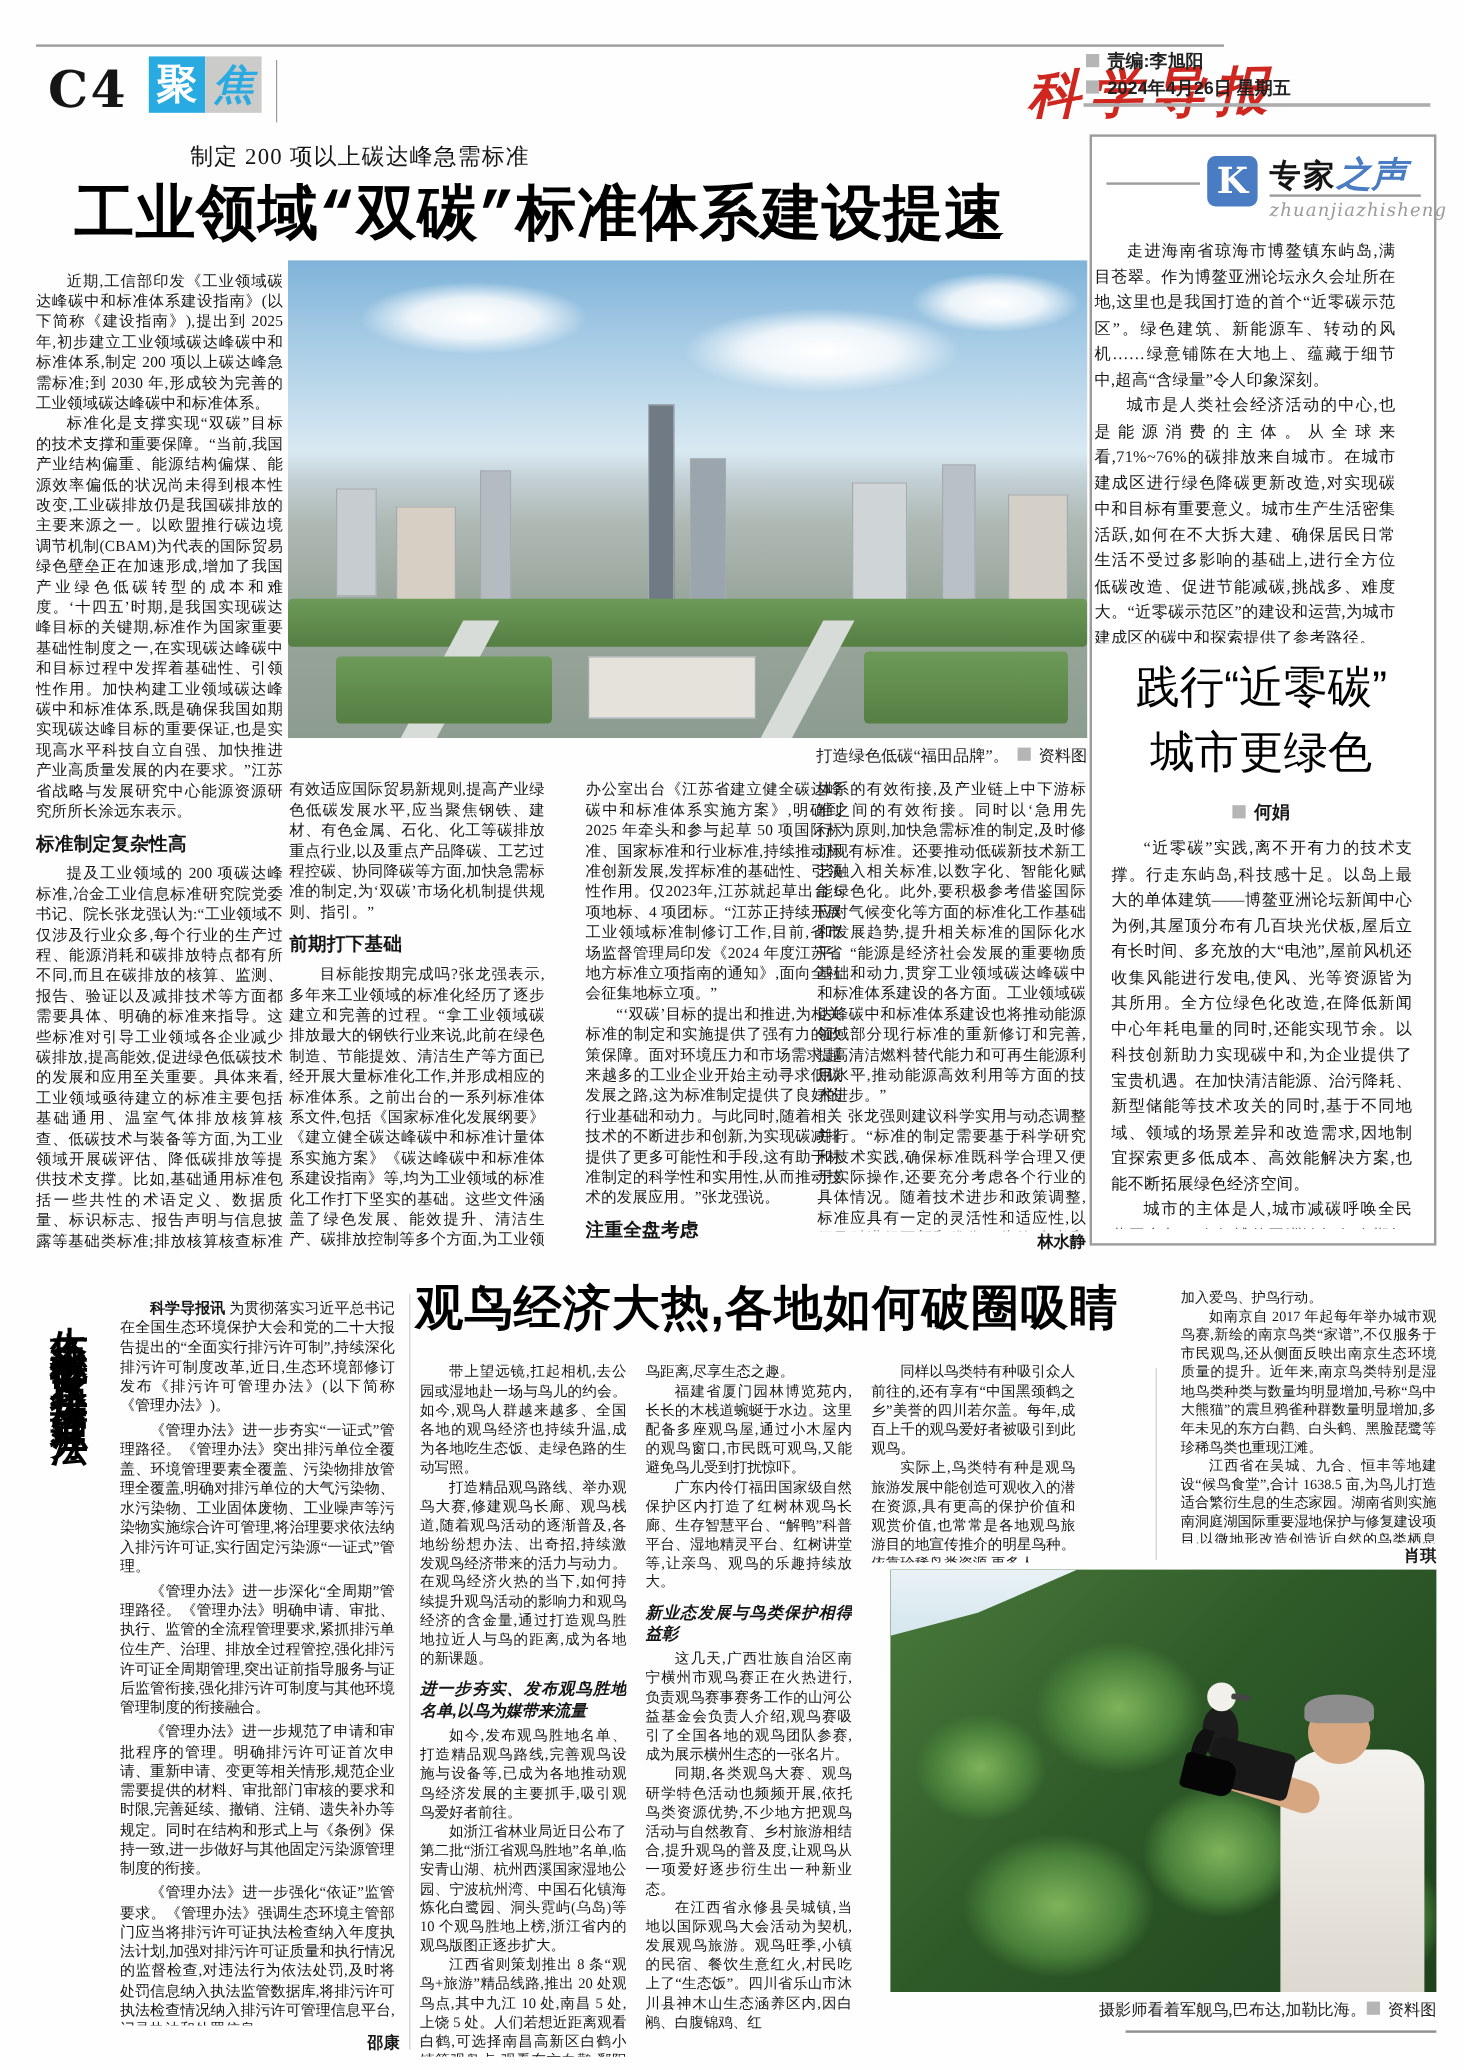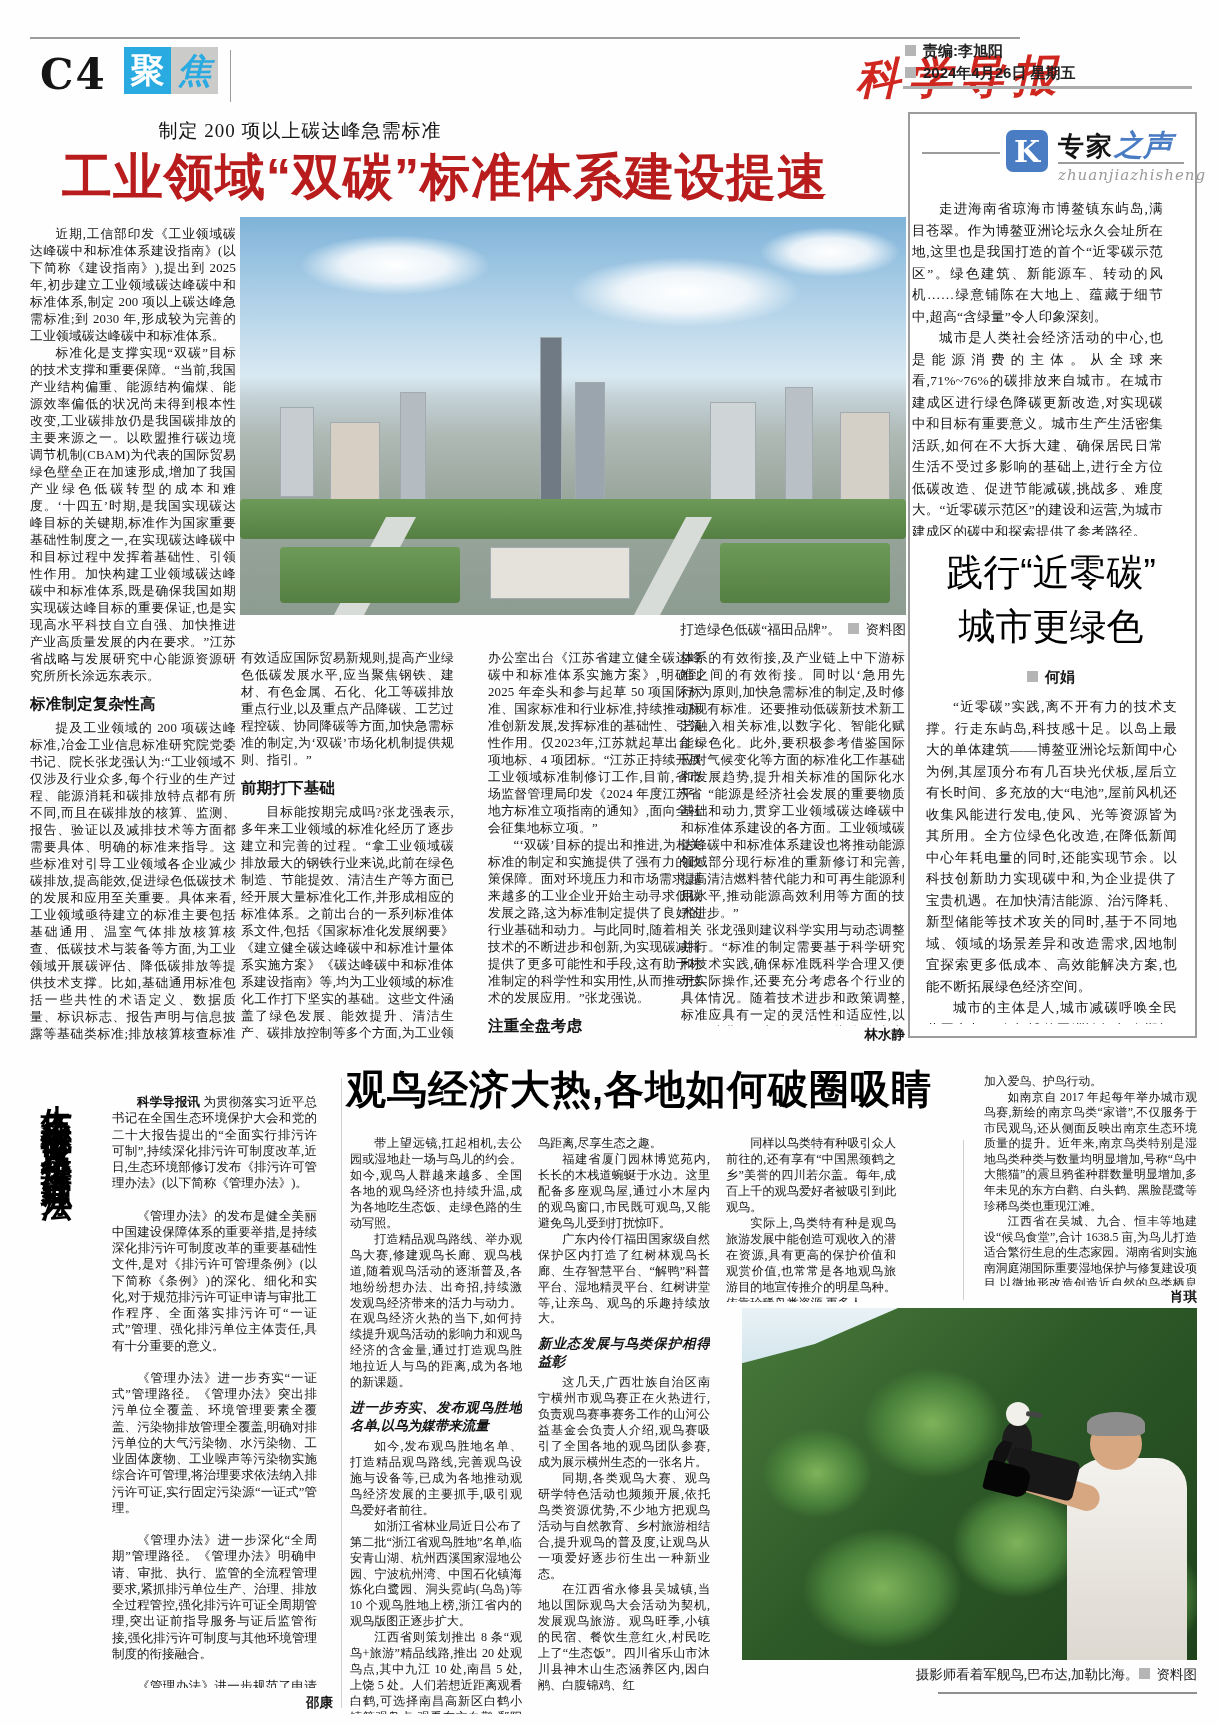--- a/index.html
+++ b/index.html
@@ -10,22 +10,22 @@
   
   .edition{font-family:"DejaVu Serif",serif;font-weight:bold;font-size:42px;letter-spacing:2px;}
   .logo-sq{width:47px;height:47px;display:flex;align-items:center;justify-content:center;
            font-weight:bold;font-size:34px;font-family:"Liberation Sans",sans-serif;}
   .masthead{font-style:italic;font-weight:bold;font-size:44px;color:#cf271f;letter-spacing:8px;
             font-family:"DejaVu Serif",serif;transform:rotate(-1deg);}
   .hmeta{font-size:15px;font-weight:bold;color:#222;font-family:"Liberation Sans",sans-serif;}
   .sq{display:inline-block;width:11px;height:11px;background:#b5b5b5;margin-right:7px;}
   
   .kicker{font-size:19px;letter-spacing:1px;text-align:center;}
-  .headline1{font-family:Liberation Sans, sans-serif;font-weight:900;font-size:50px;
-             letter-spacing:1px;white-space:nowrap;color:#b91c1c;}
+  .headline1{font-family:Liberation Mono, monospace;font-weight:900;font-size:50px;
+             letter-spacing:1px;white-space:nowrap;color:#000000;}
   .col{overflow:hidden;font-size:12.8px;line-height:1.33;letter-spacing:.2px;text-align:justify;}
   .col p{margin:0;text-indent:2em;text-align:justify;}
   .col p.cont{text-indent:0;}
   .col h4{margin:9px 0 5px;font-size:15.5px;font-family:"Liberation Sans",sans-serif;
           font-weight:bold;text-indent:0;}
   .byline{font-weight:bold;font-size:13.5px;text-align:right;font-family:"Liberation Sans",sans-serif;}
   .caption{font-size:13.5px;text-align:right;color:#222;}
   
   .expert-box{border:2px solid #9c9c9c;background:#fff;}
   .kblock{width:42px;height:42px;background:#4a7cc4;border-radius:7px;color:#fff;display:flex;
@@ -37,21 +37,21 @@
   .exp-pinyin{font-style:italic;color:#9a9a9a;font-size:15px;letter-spacing:1px;
               font-family:"DejaVu Serif",serif;}
   .exp-text{font-size:13.5px;line-height:21.5px;letter-spacing:.3px;overflow:hidden;text-align:justify;}
   .exp-text p{margin:0;text-indent:2em;}
   .headline2{font-family:"Liberation Sans",sans-serif;font-weight:400;font-size:37px;
              text-align:center;line-height:1.45;color:#000;}
   
   .v-head{writing-mode:vertical-rl;font-weight:900;font-size:31px;letter-spacing:5px;
           font-family:"DejaVu Serif",serif;color:#000;}
   .eco-body{font-size:12.5px;line-height:1.3;overflow:hidden;text-align:justify;}
-  .eco-body p{margin:16px;text-indent:2em;}
+  .eco-body p{margin:4px;text-indent:2em;}
   .eco-body strong{font-family:"Liberation Sans",sans-serif;}
   
   .headline3{font-family:"Liberation Sans",sans-serif;font-weight:900;font-size:40px;
              letter-spacing:1px;white-space:nowrap;color:#000;}
   .bird-col{overflow:hidden;font-size:12.1px;line-height:1.32;text-align:justify;}
   .bird-col p{margin:0;text-indent:2em;}
   .bird-col p.cont{text-indent:0;}
   .bird-col h4{margin:8px 0 4px;font-size:13.5px;font-family:"Liberation Sans",sans-serif;font-style:italic;}
   
   .photo{overflow:hidden;}
@@ -153,21 +153,20 @@
     <span class="sq"></span><span>何娟</span>
   </div>
   <div class="abs exp-text" style="left:926px;top:696px;width:251px;height:328px;">
       <p>“近零碳”实践,离不开有力的技术支撑。行走东屿岛,科技感十足。以岛上最大的单体建筑——博鳌亚洲论坛新闻中心为例,其屋顶分布有几百块光伏板,屋后立有长时间、多充放的大“电池”,屋前风机还收集风能进行发电,使风、光等资源皆为其所用。全方位绿色化改造,在降低新闻中心年耗电量的同时,还能实现节余。以科技创新助力实现碳中和,为企业提供了宝贵机遇。在加快清洁能源、治污降耗、新型储能等技术攻关的同时,基于不同地域、领域的场景差异和改造需求,因地制宜探索更多低成本、高效能解决方案,也能不断拓展绿色经济空间。</p>
       <p>城市的主体是人,城市减碳呼唤全民共同参与。今年博鳌亚洲论坛年会期间,会场外两个地方人气颇高:新闻中心入口处,两台骑行机吸引许多参会人员驻足,通过骑行可以给手机充电;在“走近零碳 Bar”,参与知识答题、绿色回收等活动,可积累碳币,兑换咖啡、冰箱贴等礼品。趣味活动激发了大家参与的积极性,在人们心中播撒下绿色的种子。助力节能降碳,人人可为、处处可为、事事可为、时时可为。行动起来,从节约资源、低碳出行、绿色消费等身边小事做起,推动绿色低碳生活方式成风化俗,就能为建设清洁美丽城市注入更多正能量。</p>
     </div>
 
   <div class="abs v-head" style="left:36px;top:1080px;height:628px;">生态环境部修订发布《排污许可管理办法》</div>
   <div class="abs eco-body" style="left:96px;top:1078px;width:237px;height:610px;">
       <p><strong>科学导报讯</strong> 为贯彻落实习近平总书记在全国生态环境保护大会和党的二十大报告提出的“全面实行排污许可制”,持续深化排污许可制度改革,近日,生态环境部修订发布《排污许可管理办法》(以下简称《管理办法》)。</p>
-      <p>《管理办法》的发布是健全美丽中国建设保障体系的重要举措,是持续深化排污许可制度改革的重要基础性文件,是对《排污许可管理条例》(以下简称《条例》)的深化、细化和实化,对于规范排污许可证申请与审批工作程序、全面落实排污许可“一证式”管理、强化排污单位主体责任,具有十分重要的意义。</p>
       <p>《管理办法》进一步夯实“一证式”管理路径。《管理办法》突出排污单位全覆盖、环境管理要素全覆盖、污染物排放管理全覆盖,明确对排污单位的大气污染物、水污染物、工业固体废物、工业噪声等污染物实施综合许可管理,将治理要求依法纳入排污许可证,实行固定污染源“一证式”管理。</p>
       <p>《管理办法》进一步深化“全周期”管理路径。《管理办法》明确申请、审批、执行、监管的全流程管理要求,紧抓排污单位生产、治理、排放全过程管控,强化排污许可证全周期管理,突出证前指导服务与证后监管衔接,强化排污许可制度与其他环境管理制度的衔接融合。</p>
       <p>《管理办法》进一步规范了申请和审批程序的管理。明确排污许可证首次申请、重新申请、变更等相关情形,规范企业需要提供的材料、审批部门审核的要求和时限,完善延续、撤销、注销、遗失补办等规定。同时在结构和形式上与《条例》保持一致,进一步做好与其他固定污染源管理制度的衔接。</p>
       <p>《管理办法》进一步强化“依证”监管要求。《管理办法》强调生态环境主管部门应当将排污许可证执法检查纳入年度执法计划,加强对排污许可证质量和执行情况的监督检查,对违法行为依法处罚,及时将处罚信息纳入执法监管数据库,将排污许可执法检查情况纳入排污许可管理信息平台,记录执法和处罚信息。</p>
     </div>
   <div class="abs byline" style="left:96px;top:1694px;width:237px;">邵康</div>
   <div class="abs rule" style="left:341px;top:1078px;width:1px;height:630px;background:#cfcfcf;"></div>
 
   <div class="abs headline3" style="left:346px;top:1062px;">观鸟经济大热,各地如何破圈吸睛</div>
   <div class="abs bird-col" style="left:350px;top:1136px;width:172px;height:578px;">

